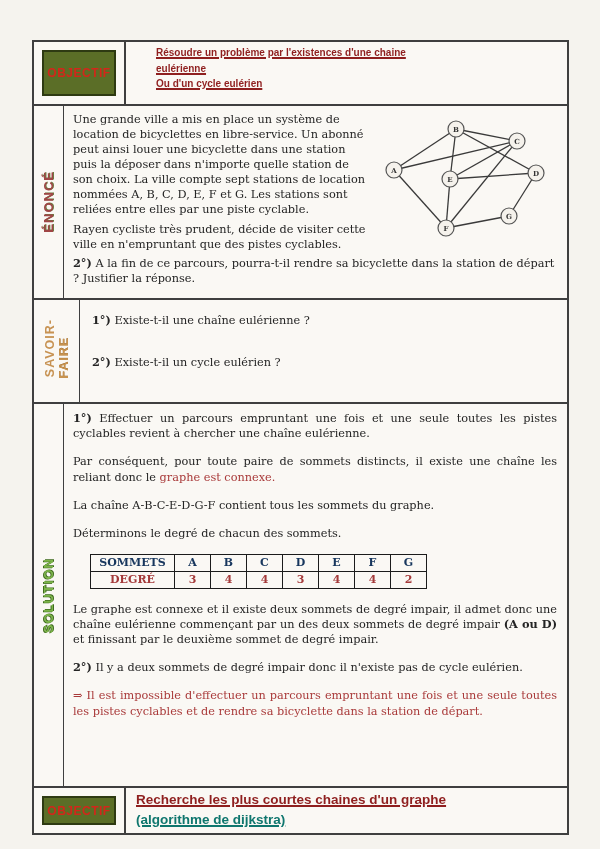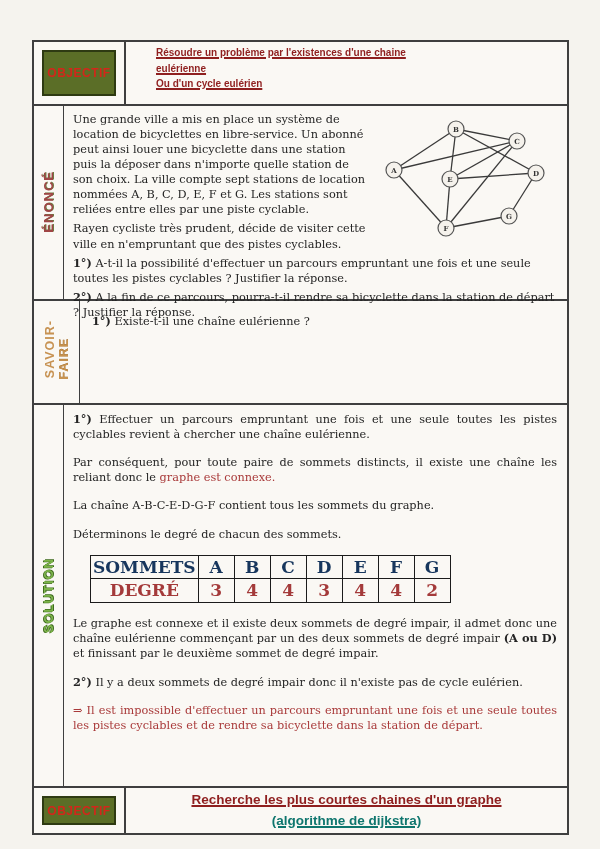--- a/index.html
+++ b/index.html
@@ -28,21 +28,21 @@
   .badge span{
     font-family:"Liberation Sans",sans-serif;font-weight:bold;font-size:12px;
     color:#d2271a;filter:blur(0.7px);letter-spacing:0.5px;
   }
   .title-cell{
     flex:1;padding:3px 8px 2px 30px;box-sizing:border-box;
     font-family:"Liberation Sans",sans-serif;font-weight:bold;font-size:10px;
     color:#8f1f1f;line-height:1.55;
   }
   .title-cell div{text-decoration:underline;text-decoration-thickness:1.5px;}
-  .ftr .title-cell{padding:2px 16px;text-align:center;font-size:13.5px;line-height:1.5;}
+  .ftr .title-cell{padding:2px 10px;text-align:left;font-size:13.5px;line-height:1.5;}
   .blue{color:#0f766e;}
   
   .label-cell{
     width:30px;border-right:1.5px solid #3f3f3f;box-sizing:border-box;
     display:flex;align-items:center;justify-content:center;
   }
   .vlabel{
     writing-mode:vertical-rl;transform:rotate(180deg);
     font-family:"Liberation Sans",sans-serif;font-weight:bold;
     letter-spacing:1px;white-space:nowrap;
@@ -65,21 +65,21 @@
   .graph-box{float:right;margin:0 2px 2px 8px;}
   p{margin:0 0 4px 0;}
   .solution-content p{margin:0 0 13px 0;}
   .qgap{margin-top:27px;}
   b.num{font-weight:bold;}
   .red{color:#a93a3a;}
   
   table.deg{border-collapse:collapse;margin:1px 0 13px 17px;}
   table.deg td{
     border:1.6px solid #1b1b1b;text-align:center;font-weight:bold;
-    font-size:17px;height:17px;padding:0 2px;box-sizing:border-box;
+    font-size:11px;height:17px;padding:0 2px;box-sizing:border-box;
   }
   td.vhead{width:84px;color:#17365d;}
   td.vcol{width:36px;color:#17365d;}
   td.dhead{color:#a43a3a;margin-left:24px;}
   td.dval{color:#a43a3a;}
   
   svg text{font-family:"DejaVu Serif",serif;font-size:7px;font-weight:bold;fill:#333;}
 </style>
 </head>
 <body>
@@ -127,32 +127,32 @@
           <text x="160" y="63.5" text-anchor="middle">D</text>
           <circle cx="74" cy="67" r="8" fill="#f5f2ec" stroke="#555" stroke-width="1.2"></circle>
           <text x="74" y="69.5" text-anchor="middle">E</text>
           <circle cx="70" cy="116" r="8" fill="#f5f2ec" stroke="#555" stroke-width="1.2"></circle>
           <text x="70" y="118.5" text-anchor="middle">F</text>
           <circle cx="133" cy="104" r="8" fill="#f5f2ec" stroke="#555" stroke-width="1.2"></circle>
           <text x="133" y="106.5" text-anchor="middle">G</text>
         </svg>
       <p>Une grande ville a mis en place un système de location de bicyclettes en libre-service. Un abonné peut ainsi louer une bicyclette dans une station puis la déposer dans n'importe quelle station de son choix. La ville compte sept stations de location nommées  A, B, C, D, E, F et G. Les stations sont reliées entre elles par une piste cyclable.</p>
       <p>Rayen cycliste très prudent, décide de visiter cette ville en n'empruntant que des pistes cyclables.</p>
-      <p><b class="num">1°)</b><span> A-t-il la possibilité d'effectuer un parcours empruntant une fois et une seule toutes les pistes cyclables ? Justifier la réponse.</span></p>
       <p><b class="num">2°)</b><span> A la fin de ce parcours, pourra-t-il rendre sa bicyclette dans la station de départ ? Justifier la réponse.</span></p>
     </div>
   </div>
 
   <div class="row savoir-row">
     <div class="label-cell savoir-cell">
       <span class="vlabel savoir-l1">SAVOIR-</span>
       <span class="vlabel savoir-l2">FAIRE</span>
     </div>
     <div class="content savoir-content">
       <p><b class="num">1°)</b><span> Existe-t-il une chaîne eulérienne ?</span></p>
+      <p class="qgap"><b class="num">2°)</b><span>  Existe-t-il un cycle eulérien ?</span></p>
     </div>
   </div>
 
   <div class="row solution-row">
     <div class="label-cell">
       <span class="vlabel solution-label">SOLUTION</span>
     </div>
     <div class="content solution-content">
       <p><b class="num">1°)</b><span> Effectuer un parcours empruntant une fois et une seule toutes les pistes cyclables revient à chercher une chaîne eulérienne.</span></p>
       <p><span>Par conséquent, pour toute paire de sommets distincts, il existe une chaîne les reliant donc le </span><span class="red">graphe est connexe.</span></p>

